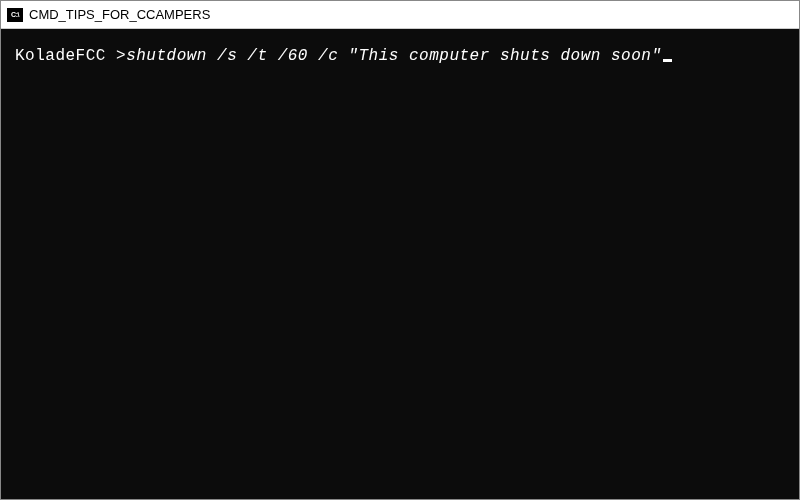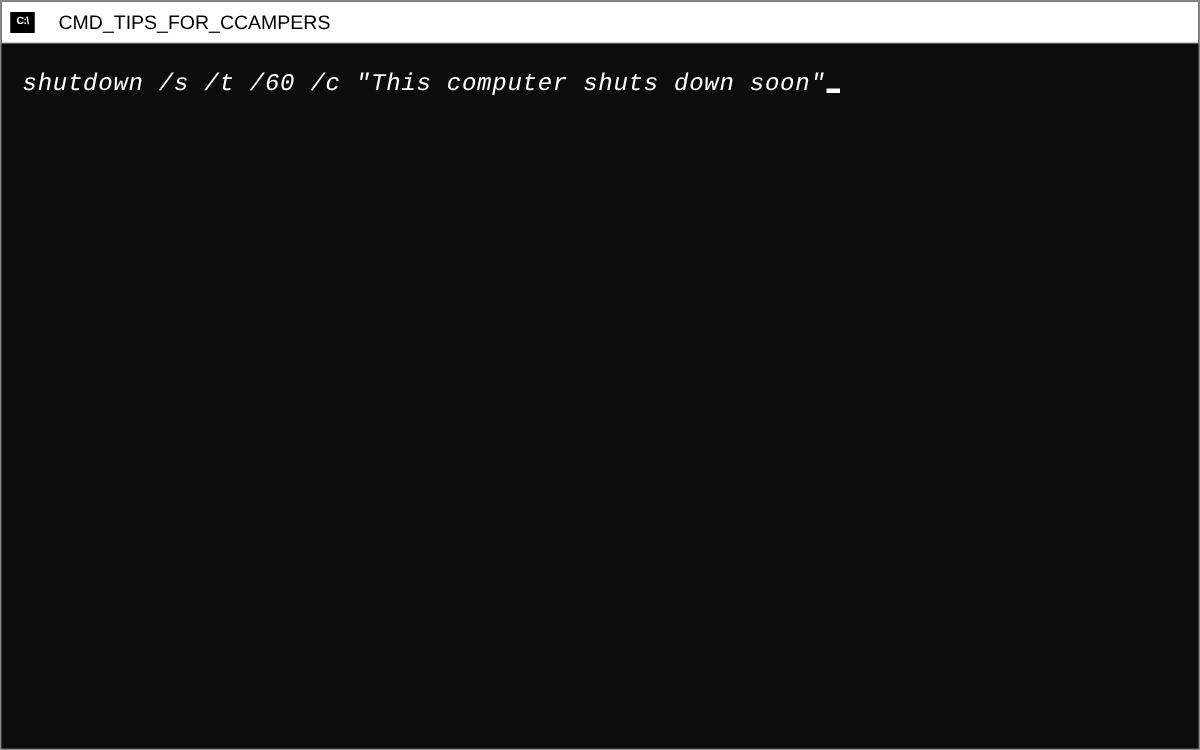--- a/index.html
+++ b/index.html
@@ -15,21 +15,21 @@
       overflow: hidden;
       border: 1px solid #888;
     }
     .titlebar {
       height: 28px;
       background: #ffffff;
       border-bottom: 1px solid #ccc;
       display: flex;
       align-items: center;
       padding: 0 6px;
-      gap: 16px;
+      gap: 6px;
     }
     .titlebar-icon {
       width: 16px;
       height: 14px;
       background: #000;
       position: relative;
       display: flex;
       align-items: center;
       justify-content: center;
       border: 1px solid #000;
@@ -82,16 +82,17 @@
 
 <div class="titlebar">
   <div class="titlebar-icon">
     <span class="titlebar-icon-text">C:\</span>
   </div>
   <span class="titlebar-title">CMD_TIPS_FOR_CCAMPERS</span>
 </div>
 
 <div class="terminal-body">
   <div class="terminal-line">
+    <span class="prompt">KoladeFCC &gt;</span>
       <span class="command">shutdown /s /t /60 /c "This computer shuts down soon"</span>
       <span class="cursor"></span>
   </div>
 </div>
 
 </body></html>

